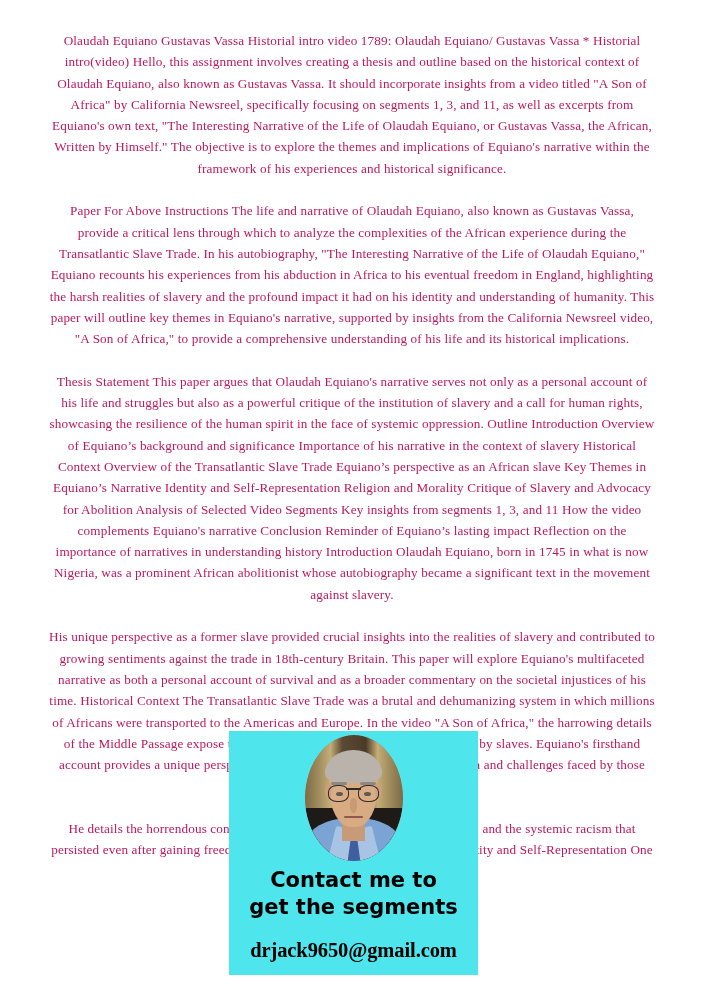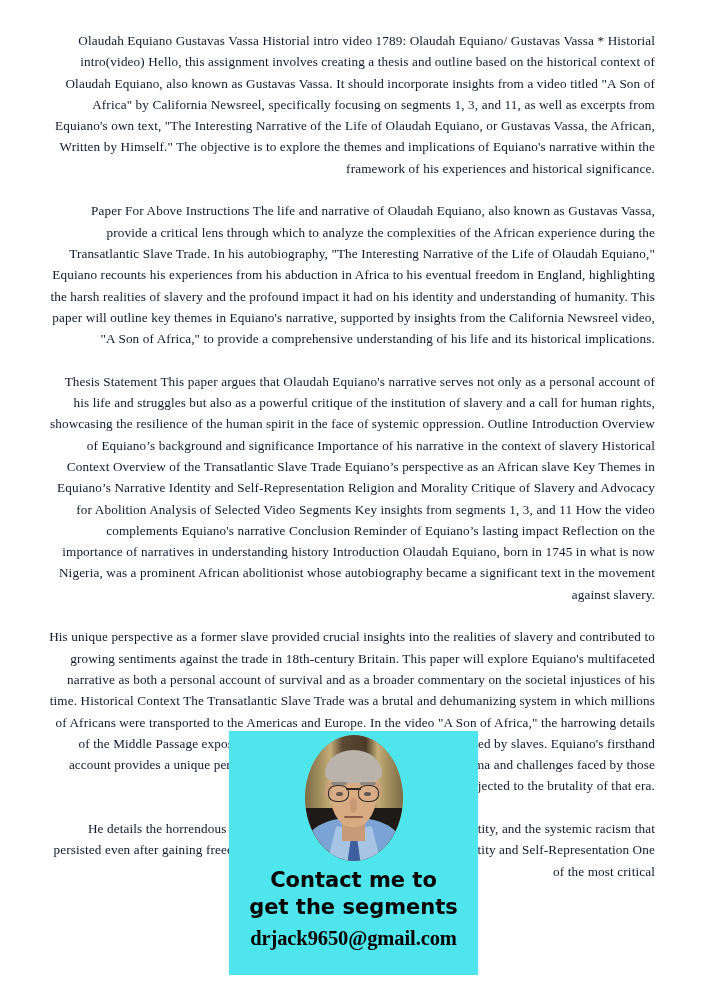--- a/index.html
+++ b/index.html
@@ -25,22 +25,22 @@
     position: absolute;
     left: 49px;
     top: 30px;
     width: 606px;
   }
 
   .para {
     font-family: "Liberation Serif", "DejaVu Serif", serif;
     font-size: 13.2px;
     line-height: 21.3px;
-    color: #0f172a;
-    text-align: right;
+    color: #be185d;
+    text-align: center;
     margin: 0 0 21.3px 0;
     white-space: pre-wrap;
     letter-spacing: 0.01em;
   }
   .para:last-child { margin-bottom: 0; }
 
   
   #contact-overlay {
     position: absolute;
     left: 229px;
@@ -178,21 +178,21 @@
   }
   .overlay-line.first { margin-top: 6px; }
   .overlay-email {
     font-family: "Liberation Serif", "DejaVu Serif", serif;
     font-weight: bold;
     font-size: 20.5px;
     line-height: 26px;
     color: #000000;
     text-align: center;
     width: 100%;
-    margin-top: 4px;
+    margin-top: 16px;
     letter-spacing: -0.1px;
   }
 </style>
 </head>
 <body>
 
 <div id="page">
 
   <div class="doc-body">
     <p class="para">Olaudah Equiano Gustavas Vassa Historial intro video 1789: Olaudah Equiano/ Gustavas Vassa * Historial intro(video) Hello, this assignment involves creating a thesis and outline based on the historical context of Olaudah Equiano, also known as Gustavas Vassa. It should incorporate insights from a video titled "A Son of Africa" by California Newsreel, specifically focusing on segments 1, 3, and 11, as well as excerpts from Equiano's own text, "The Interesting Narrative of the Life of Olaudah Equiano, or Gustavas Vassa, the African, Written by Himself." The objective is to explore the themes and implications of Equiano's narrative within the framework of his experiences and historical significance.</p>

